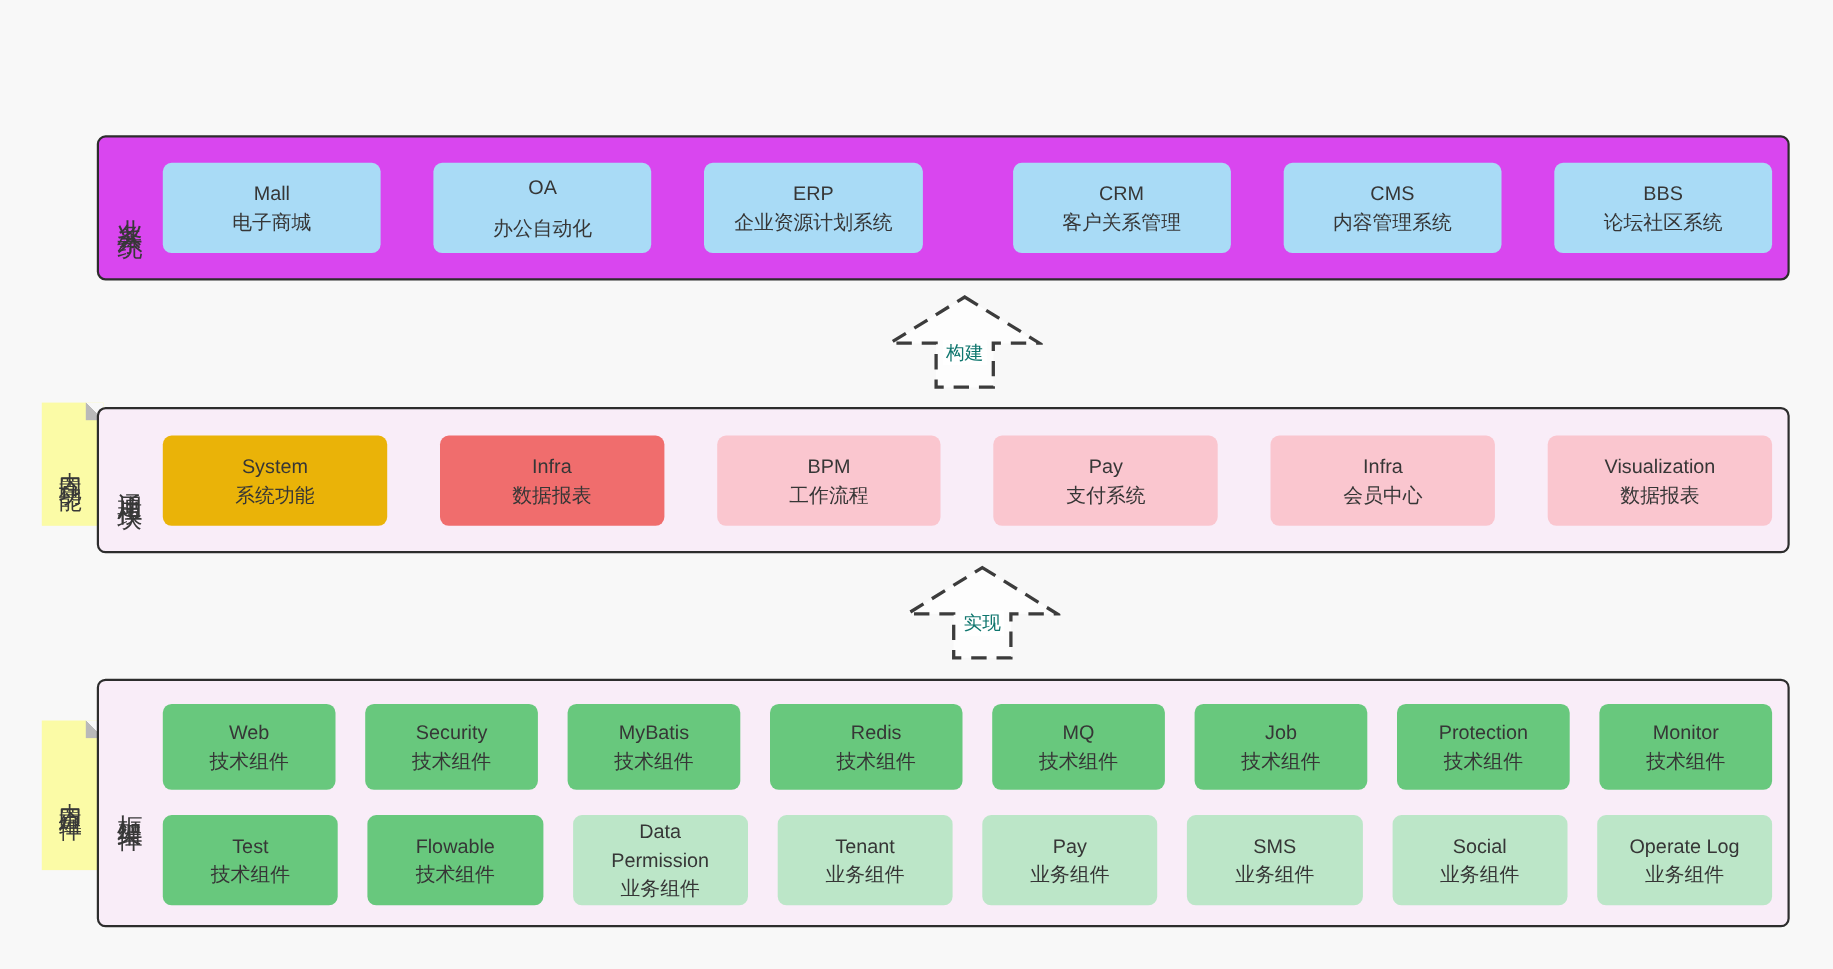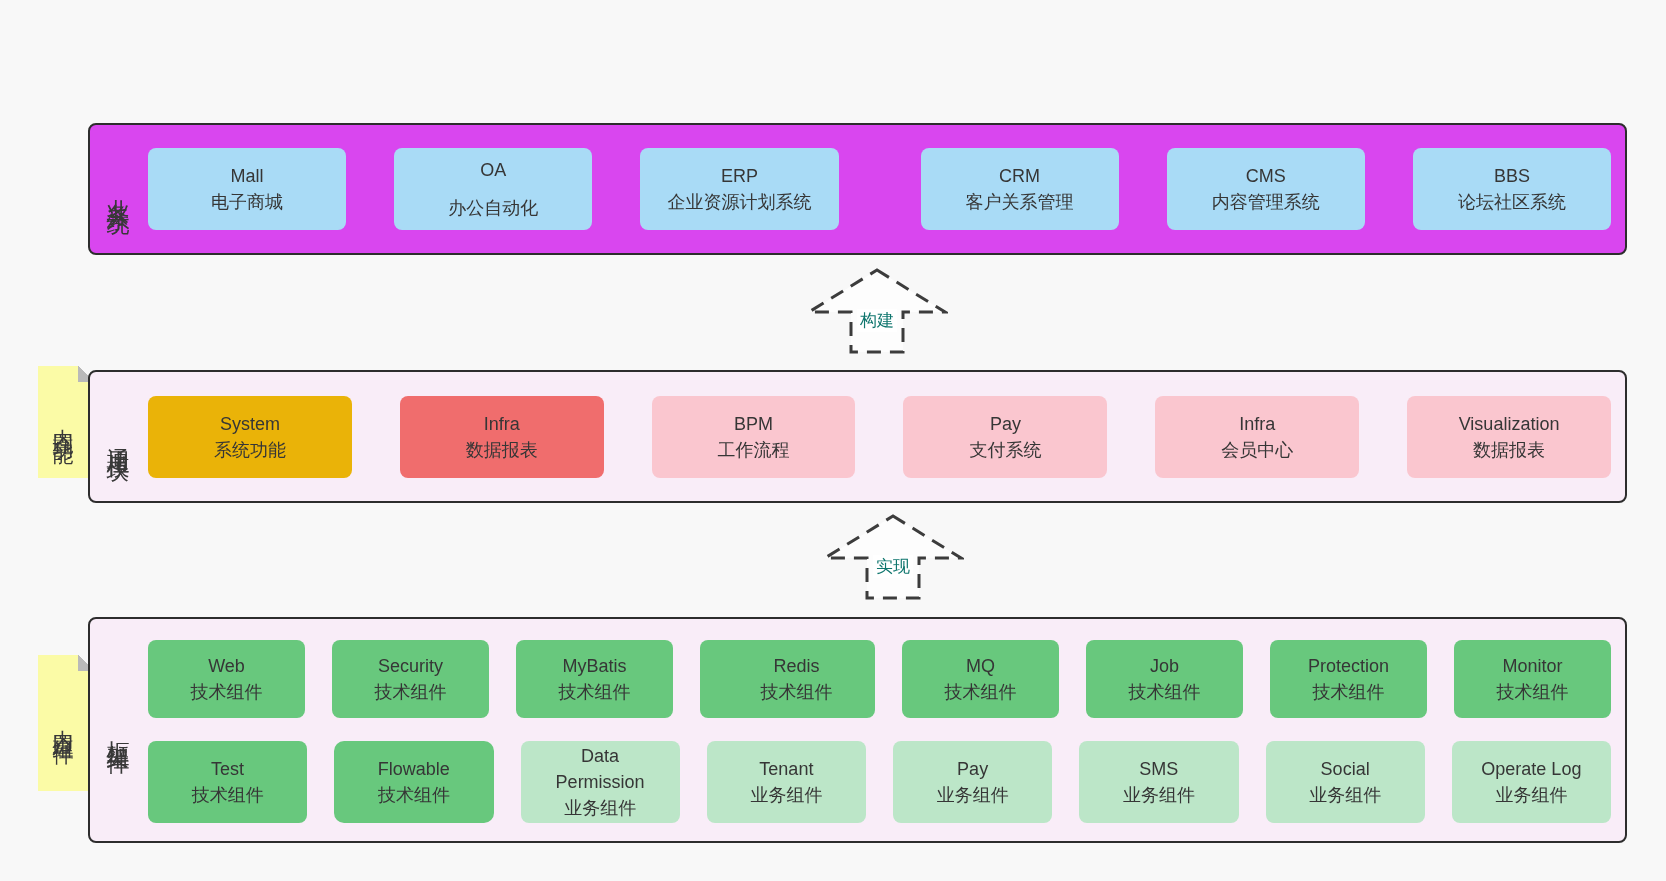--- a/index.html
+++ b/index.html
@@ -189,21 +189,21 @@
           <div class="box green" style="background: rgb(104, 200, 125);">
             <div class="bname">Monitor</div>
             <div class="bdesc">技术组件</div>
           </div>
         </div>
       <div class="row8" id="row-b2r1">
           <div class="box green" style="background: rgb(104, 200, 125);">
             <div class="bname">Test</div>
             <div class="bdesc">技术组件</div>
           </div>
-          <div class="box green" style="background: rgb(104, 200, 125); border-radius: 10px;">
+          <div class="box green" style="background: rgb(104, 200, 125);">
             <div class="bname">Flowable</div>
             <div class="bdesc">技术组件</div>
           </div>
           <div class="box lightgreen" style="background: rgb(188, 230, 200);">
             <div class="bname">Data Permission</div>
             <div class="bdesc">业务组件</div>
           </div>
           <div class="box lightgreen" style="background: rgb(188, 230, 200);">
             <div class="bname">Tenant</div>
             <div class="bdesc">业务组件</div>

